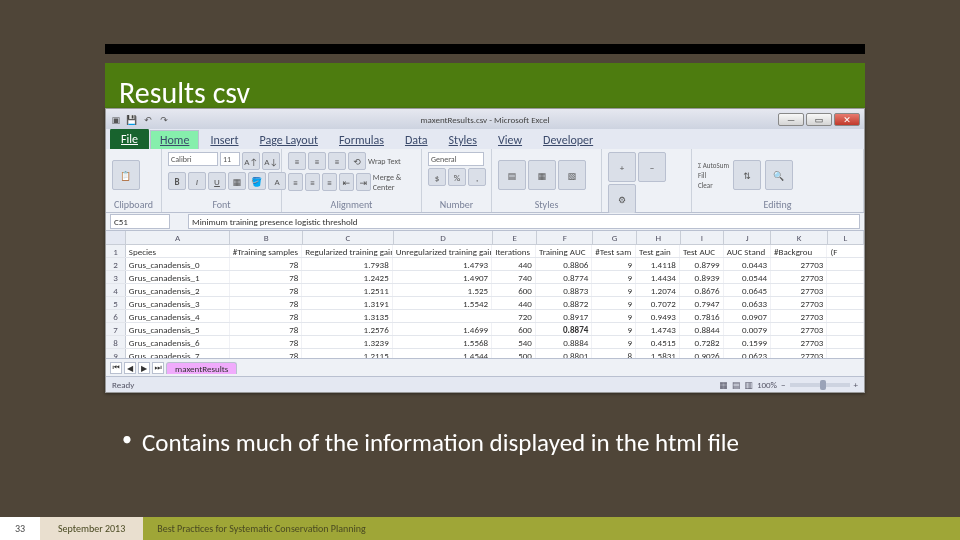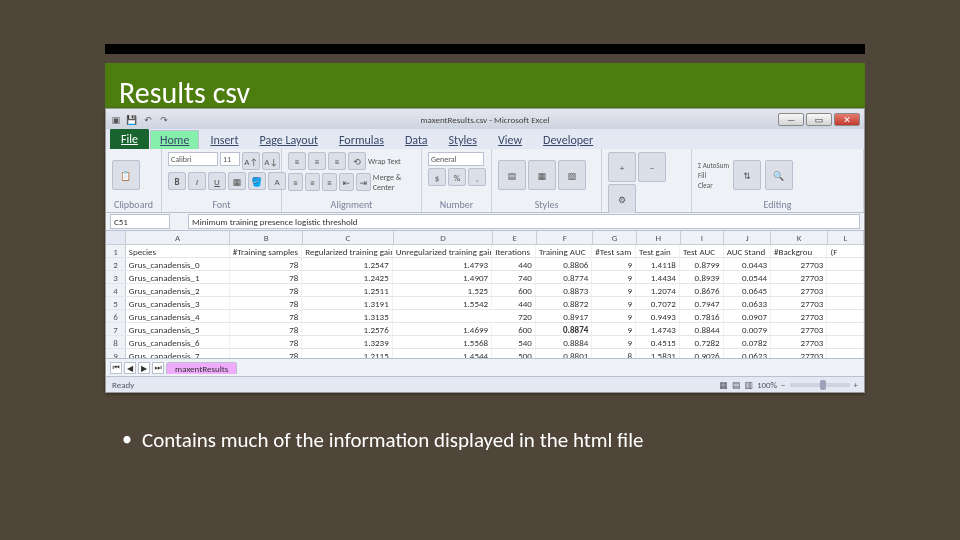--- a/index.html
+++ b/index.html
@@ -48,21 +48,21 @@
   .sheet-tabs{height:18px;background:#eef1f6;border-top:1px solid #b9c0d0;display:flex;align-items:center;font-size:9px;padding-left:4px;gap:2px;}
   .stab{background:#f0abfc;border:1px solid #b9c0d0;border-bottom:none;padding:0 8px;border-radius:3px 3px 0 0;}
   .nav-btn{width:12px;height:12px;border:1px solid #b9c0d0;background:#fff;display:flex;align-items:center;justify-content:center;font-size:8px;}
   .status{height:16px;background:#e4e8f2;border-top:1px solid #b9c0d0;display:flex;align-items:center;justify-content:space-between;padding:0 6px;font-size:9px;color:#556;}
   .zoom{display:flex;align-items:center;gap:4px;}
   .zoom .bar{width:60px;height:4px;background:#cdd3e0;position:relative;}
   .zoom .bar::after{content:"";position:absolute;left:50%;top:-3px;width:6px;height:10px;background:#9aa3b8;border-radius:2px;}
 
   .bullet { position:absolute; left:122px; top:427px; display:flex; align-items:flex-start; gap:10px; color:#fff;}
   .bullet .dot{font-size:20px;line-height:24px;}
-  .bullet .txt{font-size:21px;}
+  .bullet .txt{font-size:25px;}
   .footer { position:absolute; bottom:0; left:0; width:960px; height:23px; background:#9fa637; display:flex; align-items:center; font-size:10px; color:#4a4a22;}
   .footer .pg{width:40px;text-align:center;background:#fff;height:23px;line-height:23px;color:#444;}
   .footer .date{background:#e9dfcf;height:23px;padding:0 18px;line-height:23px;}
   .footer .deck{padding-left:14px;}
 </style>
 </head>
 <body>
 
 <div class="slide">
   <div class="black-stripe"></div>
@@ -227,21 +227,21 @@
             <div class="cell" style="width: 48px;">Test gain</div>
             <div class="cell" style="width: 48px;">Test AUC</div>
             <div class="cell" style="width: 52px;">AUC Stand</div>
             <div class="cell" style="width: 62px;">#Backgrou</div>
             <div class="cell" style="width: 40px;">(F</div>
           </div>
           <div class="row">
             <div class="rh">2</div>
             <div class="cell" style="width: 115px;">Grus_canadensis_0</div>
             <div class="cell num" style="width: 80px;">78</div>
-            <div class="cell num" style="width: 100px;">1.2547</div>
+            <div class="cell num" style="width: 100px;">1.7938</div>
             <div class="cell num" style="width: 110px;">1.4793</div>
             <div class="cell num" style="width: 48px;">440</div>
             <div class="cell num" style="width: 62px;">0.8806</div>
             <div class="cell num" style="width: 48px;">9</div>
             <div class="cell num" style="width: 48px;">1.4118</div>
             <div class="cell num" style="width: 48px;">0.8799</div>
             <div class="cell num" style="width: 52px;">0.0443</div>
             <div class="cell num" style="width: 62px;">27703</div>
             <div class="cell num" style="width: 40px;"></div>
           </div>
@@ -324,21 +324,21 @@
             <div class="rh">8</div>
             <div class="cell" style="width: 115px;">Grus_canadensis_6</div>
             <div class="cell num" style="width: 80px;">78</div>
             <div class="cell num" style="width: 100px;">1.3239</div>
             <div class="cell num" style="width: 110px;">1.5568</div>
             <div class="cell num" style="width: 48px;">540</div>
             <div class="cell num" style="width: 62px;">0.8884</div>
             <div class="cell num" style="width: 48px;">9</div>
             <div class="cell num" style="width: 48px;">0.4515</div>
             <div class="cell num" style="width: 48px;">0.7282</div>
-            <div class="cell num" style="width: 52px;">0.0782</div>
+            <div class="cell num" style="width: 52px;">0.1599</div>
             <div class="cell num" style="width: 62px;">27703</div>
             <div class="cell num" style="width: 40px;"></div>
           </div>
           <div class="row">
             <div class="rh">9</div>
             <div class="cell" style="width: 115px;">Grus_canadensis_7</div>
             <div class="cell num" style="width: 80px;">78</div>
             <div class="cell num" style="width: 100px;">1.2115</div>
             <div class="cell num" style="width: 110px;">1.4544</div>
             <div class="cell num" style="width: 48px;">500</div>
@@ -373,13 +373,18 @@
         <span>+</span>
       </div>
     </div>
   </div>
 
   <div class="bullet">
     <span class="dot">•</span>
     <span class="txt">Contains much of the information displayed in the html file</span>
   </div>
 
+  <div class="footer">
+    <div class="pg">33</div>
+    <div class="date">September 2013</div>
+    <div class="deck">Best Practices for Systematic Conservation Planning</div>
+  </div>
 </div>
 
 </body></html>

